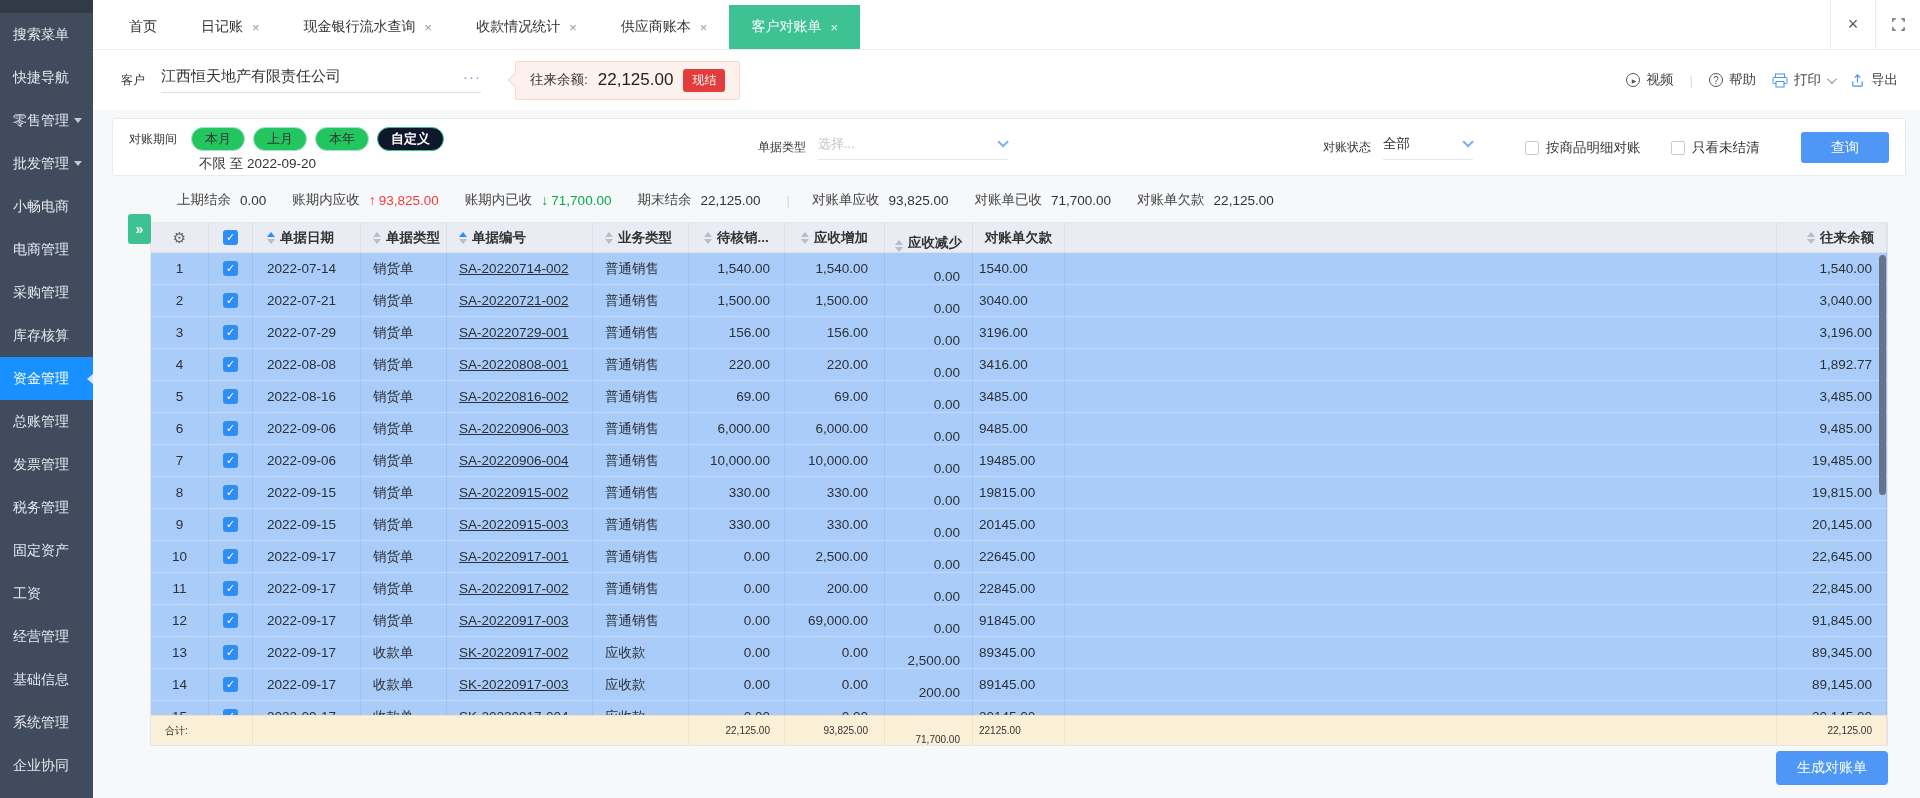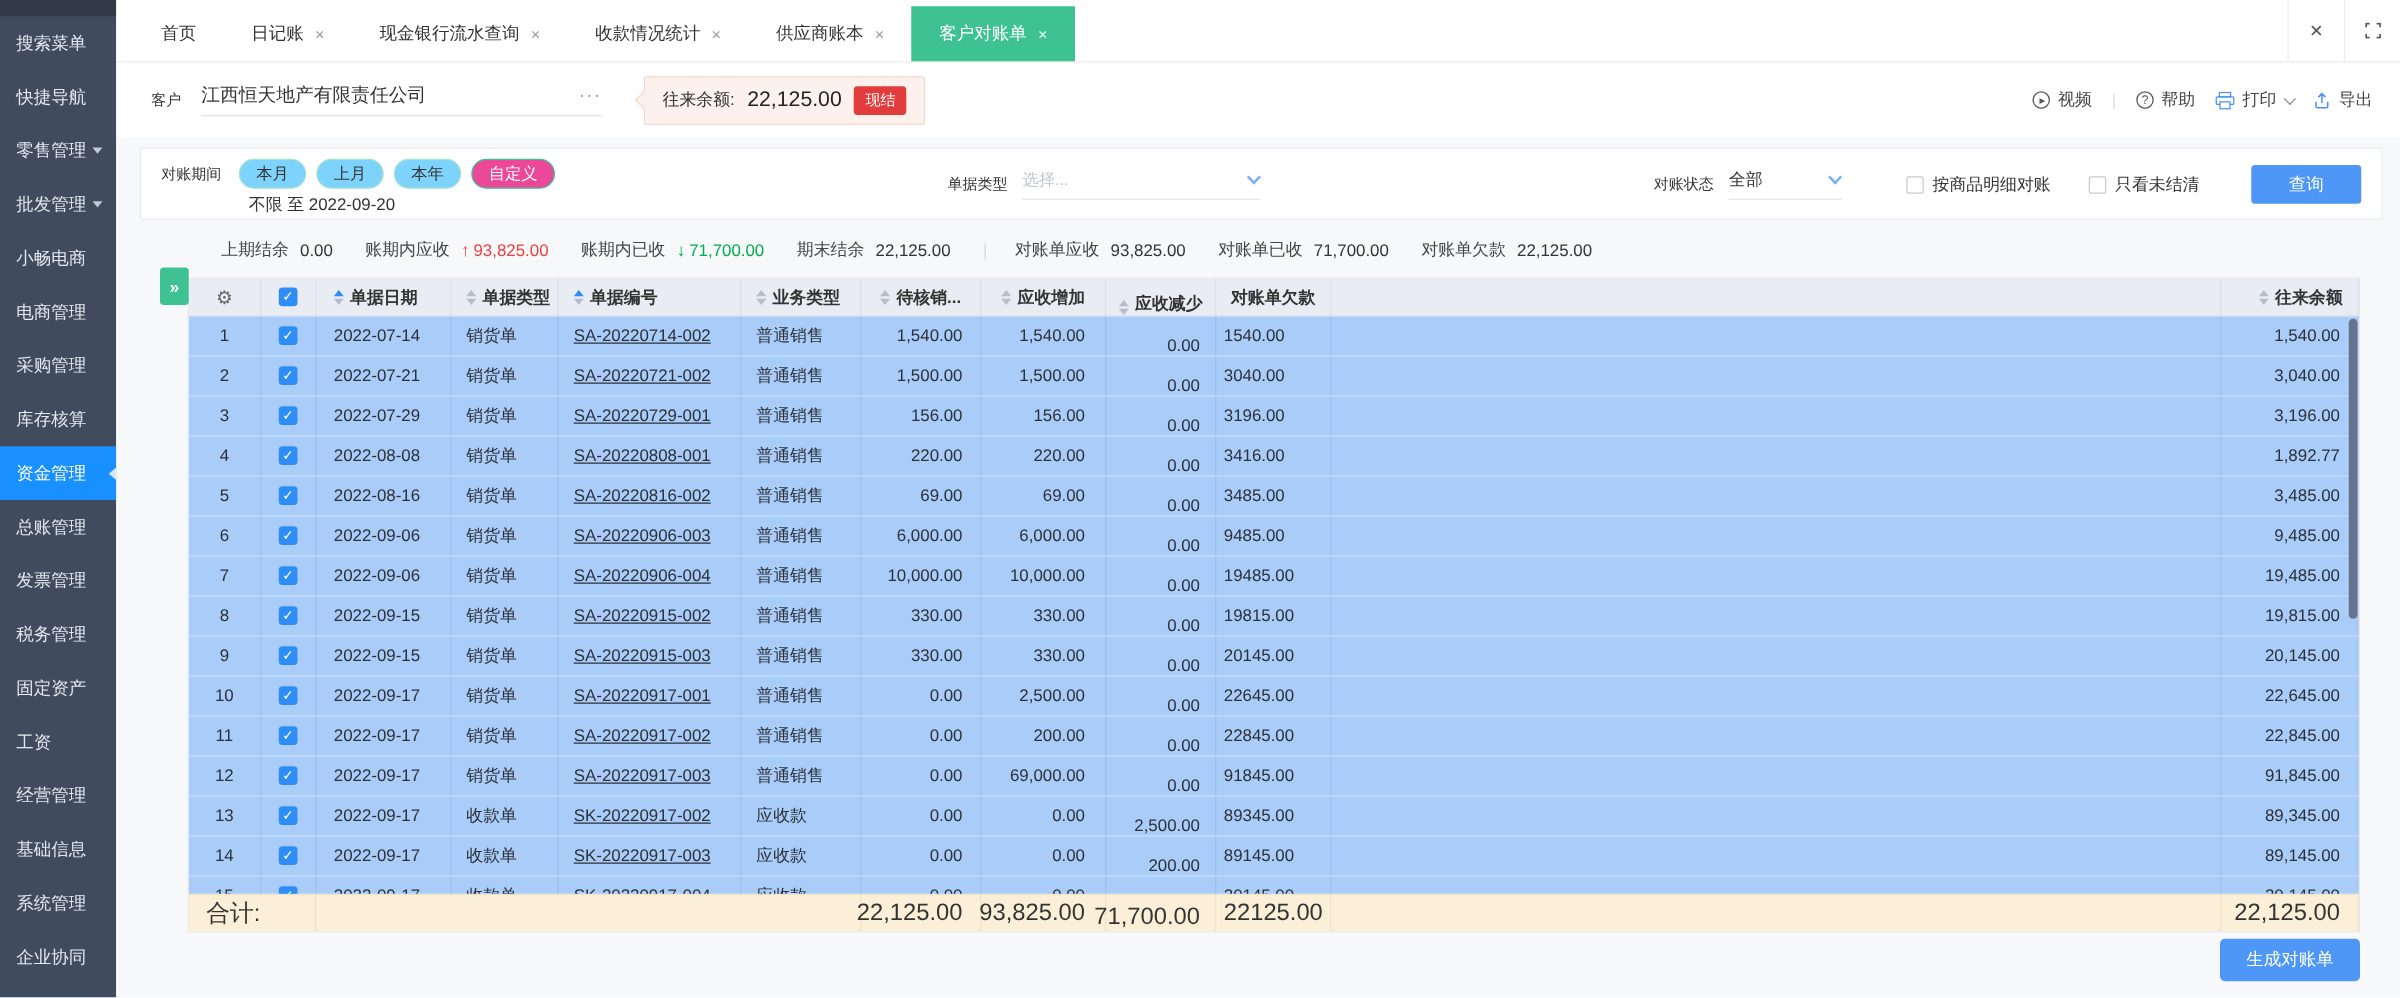--- a/index.html
+++ b/index.html
@@ -60,23 +60,23 @@
              transform:rotate(45deg) translateY(-2px); display:inline-block; }
 
   
   .content { flex:1; min-height:0; background:#f7f8fa; display:flex; flex-direction:column; padding-top:8px; position:relative; }
 
   
   .filter-card { position:relative; height:58px; flex:none; margin:0 14px 0 19px; background:#fff;
                  border:1px solid #e9ebf0; border-radius:3px; padding:8px 16px; }
   .f-line1 { display:flex; align-items:center; }
   .chips { display:flex; align-items:center; margin-left:14px; }
-  .chip { height:24px; padding:0 13px; margin-right:8px; border:1px solid #a4e4ca; border-radius:13px; background:#7dd3fc;
+  .chip { height:24px; padding:0 13px; margin-right:8px; border:1px solid #a4e4ca; border-radius:13px; background:#22c55e;
           font-size:13px; color:#333; display:flex; align-items:center; cursor:pointer; }
-  .chip.active { background:#ec4899; border-color:#3ec294; color:#fff; font-weight:normal; }
+  .chip.active { background:#0f172a; border-color:#3ec294; color:#fff; font-weight:bold; }
   .f-line2 { margin-left:70px; margin-top:4px; font-size:13.5px; color:#333; cursor:pointer; }
   .sel { position:absolute; top:16px; display:flex; align-items:center; gap:12px; cursor:pointer; }
   .sel-doc { left:645px; }
   .sel-status { left:1210px; }
   .sel-box { display:flex; align-items:center; justify-content:space-between; border-bottom:1px solid #e4e6eb; padding-bottom:6px; }
   .sel-doc .sel-box { width:190px; }
   .sel-status .sel-box { width:90px; }
   .ph { font-size:13px; color:#c0c4cc; }
   .val { font-size:13.5px; color:#333; }
   .chev { width:8px; height:8px; border-right:2px solid #7aaef9; border-bottom:2px solid #7aaef9;
@@ -132,21 +132,21 @@
   .tri.down { border-top:5px solid #b6bdcb; }
   .tri.up.on { border-bottom-color:#2f8ef5; }
   .gear { font-size:15px; color:#666; cursor:pointer; }
   .cb { width:15px; height:15px; border-radius:3px; background:#2f8ef5; display:inline-flex; align-items:center;
         justify-content:center; color:#fff; font-size:11px; cursor:pointer; }
   .cb.checked::after { content:"✓"; }
   .doclink { color:#2c3038; text-decoration:underline; cursor:pointer; }
   .vscroll { position:absolute; right:1px; top:2px; width:7px; height:240px; background:#64748f; border-radius:4px; cursor:pointer; }
 
   .totals { flex:none; height:30px; display:flex; align-items:center; background:#fbf0d7; border-top:1px solid #eee3c4;
-            font-size:19px; color:#333; }
+            font-size:10px; color:#333; }
   .totals .cell { border-right:1px solid rgba(190,170,110,0.18); }
   .t-label { width:102px; padding-left:14px; flex:none; }
   .t-gap { width:436px; flex:none; }
 
   
   .footerbar { flex:none; height:52px; display:flex; align-items:center; justify-content:flex-end; padding:0 32px 8px 0; }
   .gen-btn { width:112px; height:34px; background:#4f97f6; color:#fff; border:none; border-radius:4px;
              font-size:14px; cursor:pointer; font-family:inherit; }
 </style>
 </head>

